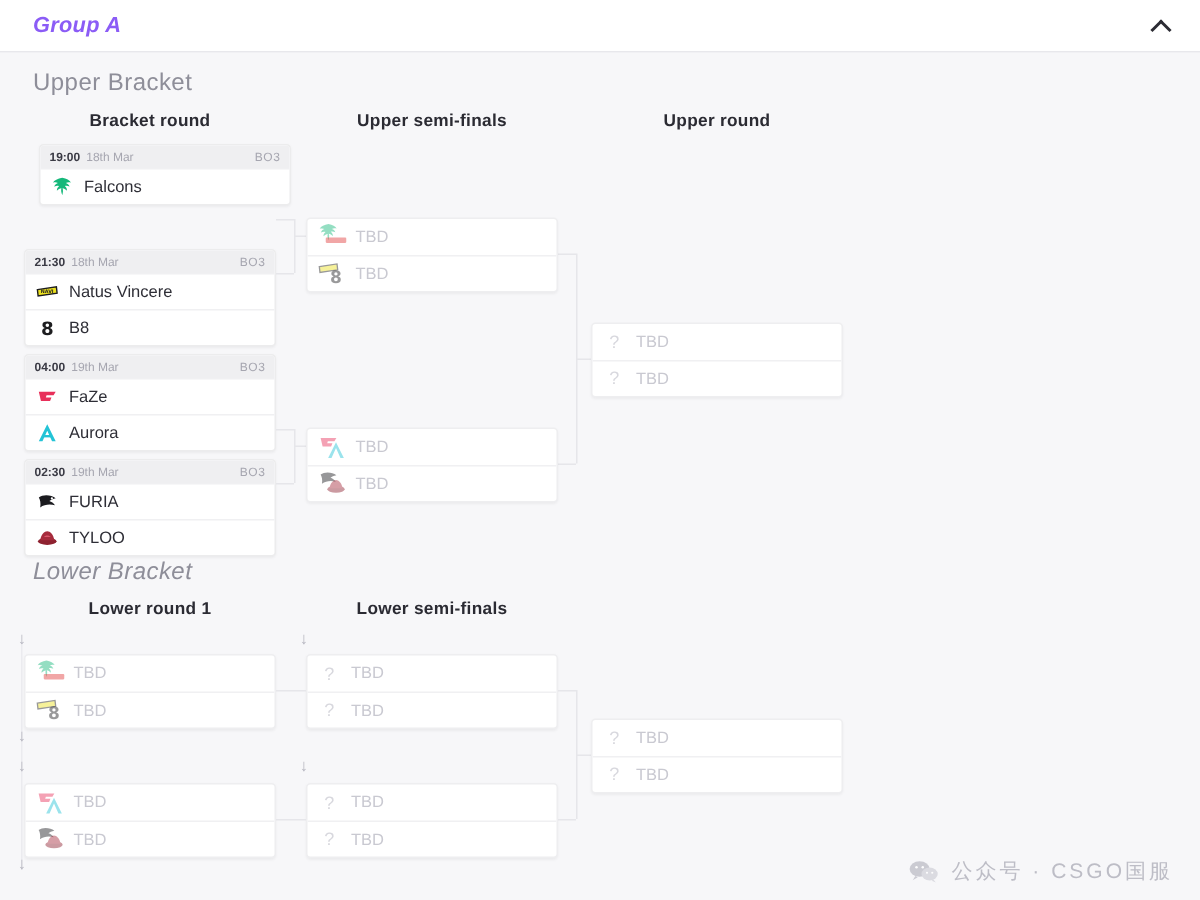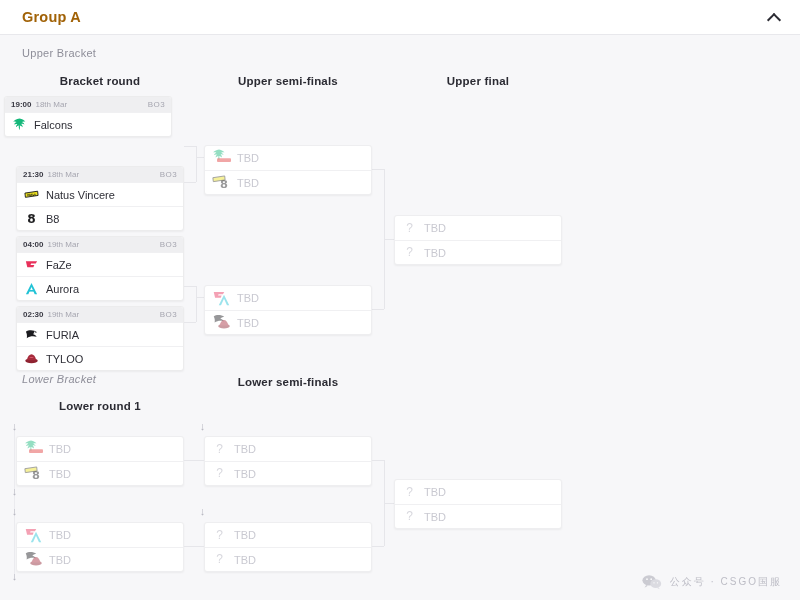--- a/index.html
+++ b/index.html
@@ -13,35 +13,35 @@
 
   
   .group-header {
     position: absolute; left: 0; top: 0; width: 800px; height: 35px;
     background: #ffffff;
     border-bottom: 1px solid #e8e8ec;
     display: flex; align-items: center; justify-content: space-between;
     padding: 0 18px 0 22px;
   }
   .group-title {
-    font-size: 14.5px; font-weight: bold; color: #a16207; letter-spacing: .2px;
+    font-size: 14.5px; font-weight: bold; color: #8b5cf6; letter-spacing: .2px; font-style: italic;
   }
   .chevron-up {
     width: 14px; height: 9px; position: relative;
   }
   .chevron-up::before {
     content: ""; position: absolute; left: 1px; top: 2px;
     width: 8px; height: 8px;
     border-left: 2px solid #2b2b33; border-top: 2px solid #2b2b33;
     transform: rotate(45deg);
   }
 
   
   .bracket-label {
-    position: absolute; font-size: 11px; color: #8e8e99;
+    position: absolute; font-size: 16px; color: #8e8e99;
     letter-spacing: .3px;
   }
   .round-label {
     position: absolute; font-size: 11.5px; font-weight: bold;
     color: #2b2b33; letter-spacing: .2px; text-align: center;
   }
 
   
   .match {
     position: absolute;
@@ -99,44 +99,44 @@
   .drop-arrow {
     position: absolute; width: 9px; height: 13px; color: #b4b4be;
     font-size: 11px; line-height: 13px; text-align: center;
   }
   .drop-rail { position: absolute; width: 1px; background: #ebebef; }
 
   
   .watermark {
     position: absolute; right: 18px; bottom: 10px;
     display: flex; align-items: center; gap: 8px;
-    color: #bdbdc6; font-size: 10px; letter-spacing: 2px;
+    color: #bdbdc6; font-size: 14px; letter-spacing: 2px;
   }
   .wechat-icon { width: 20px; height: 16px; position: relative; opacity: .75; }
 
   
   .lg { width: 100%; height: 100%; display: block; }
 </style>
 </head>
 <body>
 
 <div id="root">
 
   <div class="group-header">
     <div class="group-title">Group A</div>
     <div class="chevron-up"></div>
   </div>
 
   <div class="bracket-label" style="left:22px; top:47px;">Upper Bracket</div>
 
   <div class="round-label" style="left:16px; top:75px; width:168px;">Bracket round</div>
   <div class="round-label" style="left:204px; top:75px; width:168px;">Upper semi-finals</div>
-  <div class="round-label" style="left:394px; top:75px; width:168px;">Upper final</div>
-
-  <div class="match" style="left:4px; top:96px;text-align:right;">
+  <div class="round-label" style="left:394px; top:75px; width:168px;">Upper round</div>
+
+  <div class="match" style="left:26px; top:96px;text-align:right;">
     <div class="match-head">
       <span class="m-time">19:00</span>
       <span class="m-date">18th Mar</span>
       <span class="m-bo">BO3</span>
     </div>
     <div class="team">
       <span class="logo">
         <svg class="lg" viewBox="0 0 16 16">
             <path d="M8 1.6c3 .6 5.4 1.8 6.2 3.4-1.5-.4-2.6-.3-3.6.3 1.4.5 2.3 1.4 2.6 2.6-1.3-.7-2.4-.8-3.4-.4 1.1.9 1.6 2 1.5 3.3-1-1.1-2-1.7-3.1-1.8C8.7 10.3 8.6 11.8 8 14c-.8-2.2-1-3.6-.6-4.9-1.2.1-2.2.7-3.2 1.8-.1-1.3.4-2.4 1.5-3.3-1-.4-2.1-.3-3.4.4.3-1.2 1.2-2.1 2.6-2.6-1-.6-2.1-.7-3.6-.3C2.2 3.5 4.8 2.2 8 1.6z" fill="#15b87a"></path>
           </svg>
@@ -311,21 +311,21 @@
     </div>
     <div class="team">
       <span class="qmark">?</span>
       <span class="tname">TBD</span>
     </div>
   </div>
 
   <div class="bracket-label" style="left:22px; top:373px;font-style:italic;">Lower Bracket</div>
 
   <div class="round-label" style="left:16px; top:400px; width:168px;">Lower round 1</div>
-  <div class="round-label" style="left:204px; top:376px; width:168px;">Lower semi-finals</div>
+  <div class="round-label" style="left:204px; top:400px; width:168px;">Lower semi-finals</div>
 
   <div class="drop-rail" style="left:14px; top:430px; height:150px;"></div>
   <div class="drop-arrow" style="left:10px; top:420px;">↓</div>
   <div class="drop-arrow" style="left:10px; top:485px;">↓</div>
   <div class="drop-arrow" style="left:10px; top:505px;">↓</div>
   <div class="drop-arrow" style="left:10px; top:570px;">↓</div>
   <div class="drop-arrow" style="left:198px; top:420px;">↓</div>
   <div class="drop-arrow" style="left:198px; top:505px;">↓</div>
 
   <div class="match tbd" style="left:16px; top:436px;">

